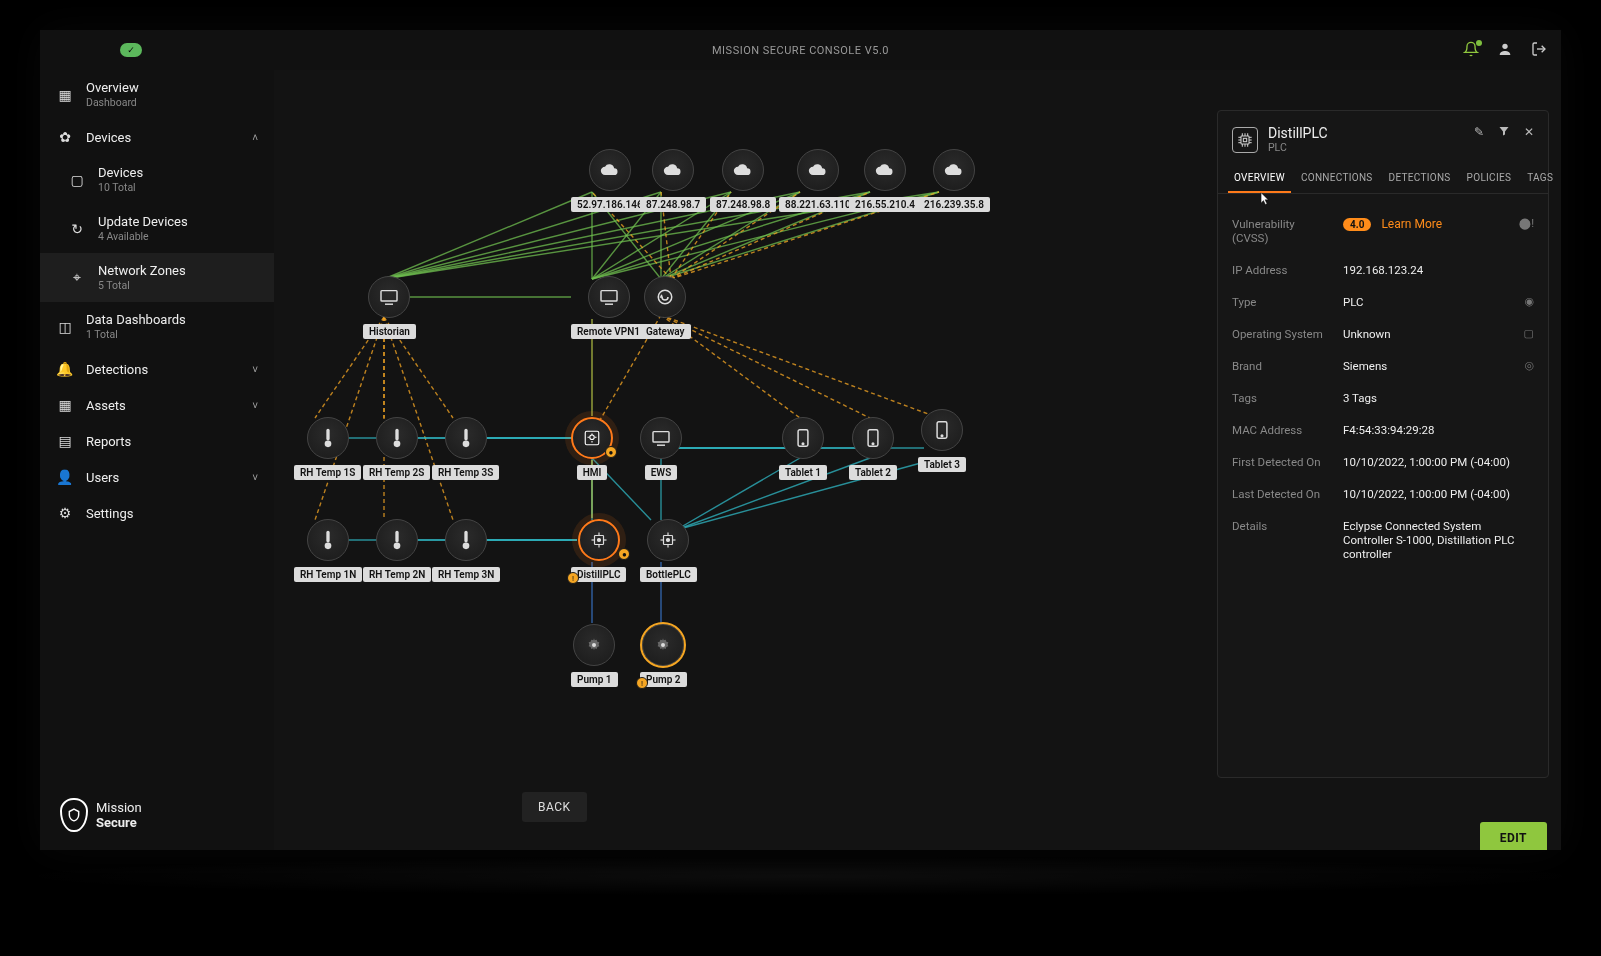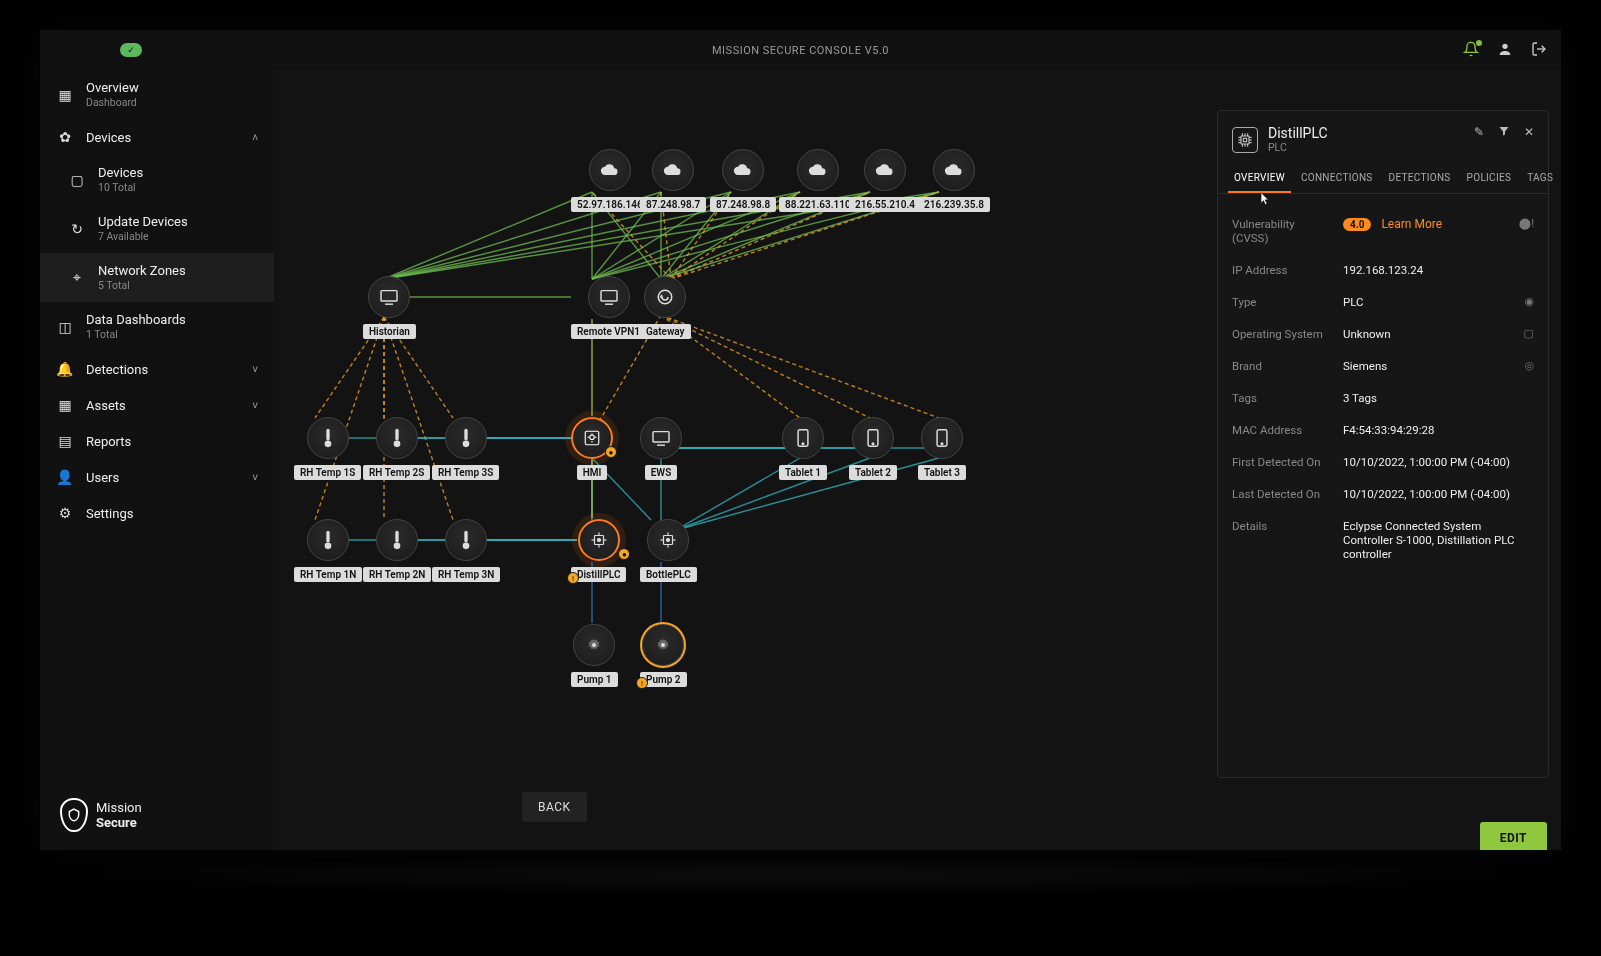--- a/index.html
+++ b/index.html
@@ -117,21 +117,21 @@
           <span class="nav-icon">▢</span>
     <span class="txt">
             <span>Devices</span>
             <span class="sub">10 Total</span>
           </span>
     </div>
         <div class="nav-item nav-sub">
           <span class="nav-icon">↻</span>
     <span class="txt">
             <span>Update Devices</span>
-            <span class="sub">7 Available</span>
+            <span class="sub">4 Available</span>
           </span>
     </div>
         <div class="nav-item nav-sub selected">
           <span class="nav-icon">⌖</span>
     <span class="txt">
             <span>Network Zones</span>
             <span class="sub">5 Total</span>
           </span>
     </div>
         <div class="nav-item">
@@ -379,21 +379,21 @@
           </div>
           <div class="node" style="left: 575px; top: 347px;">
             <div class="node-circ">
               <svg width="12" height="18" viewBox="0 0 14 22" fill="none" stroke="#ddd" stroke-width="1.8">
                 <rect x="1" y="1" width="12" height="20" rx="2"></rect>
                 <circle cx="7" cy="18" r="1" fill="#ddd"></circle>
               </svg>
             </div>
             <div class="node-label">Tablet 2</div>
           </div>
-          <div class="node" style="left: 644px; top: 347px;">
+          <div class="node" style="left: 644px; top: 339px;">
             <div class="node-circ">
               <svg width="12" height="18" viewBox="0 0 14 22" fill="none" stroke="#ddd" stroke-width="1.8">
                 <rect x="1" y="1" width="12" height="20" rx="2"></rect>
                 <circle cx="7" cy="18" r="1" fill="#ddd"></circle>
               </svg>
             </div>
             <div class="node-label">Tablet 3</div>
           </div>
           <div class="node" style="left: 20px; top: 449px;">
             <div class="node-circ">

